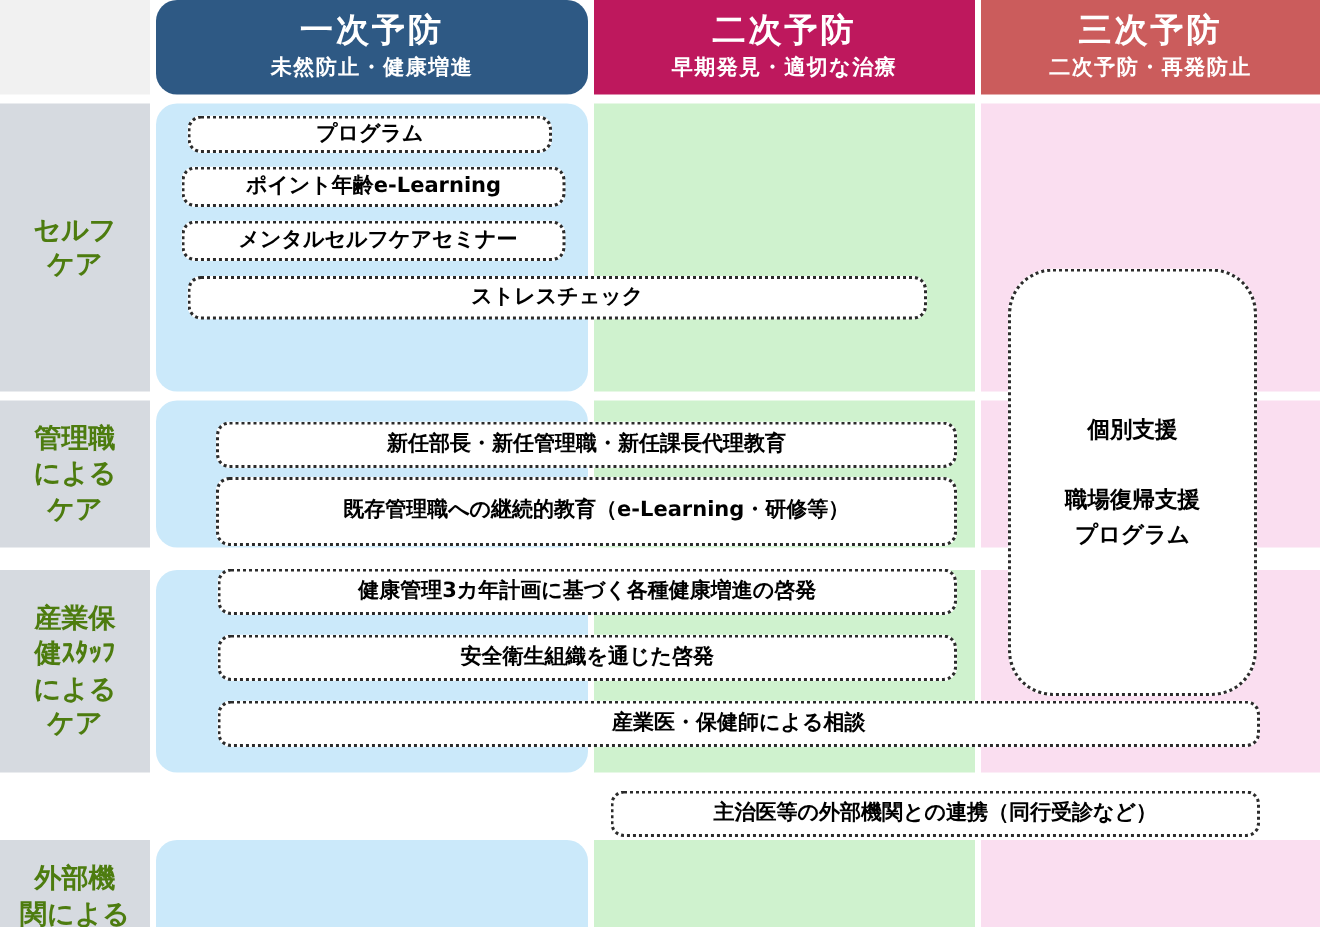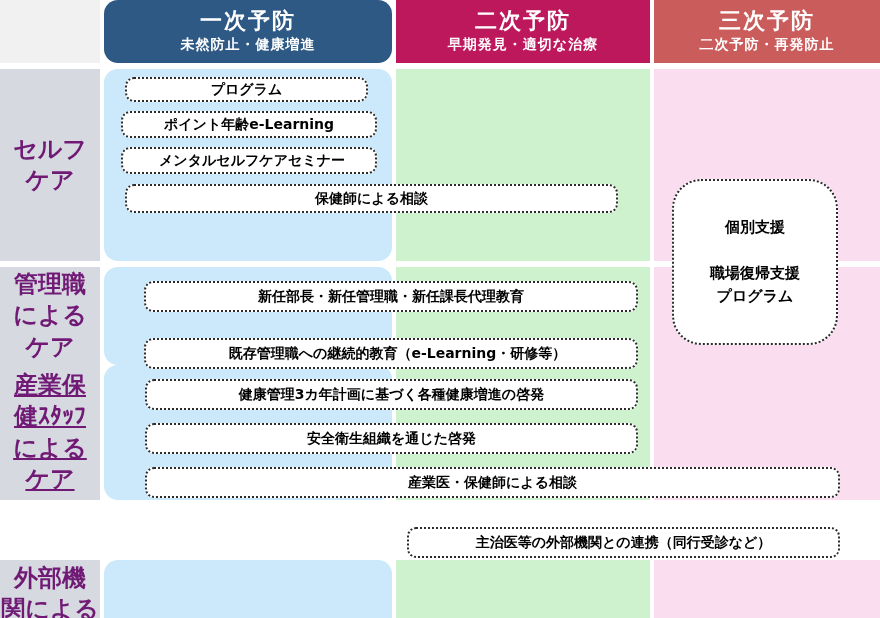--- a/index.html
+++ b/index.html
@@ -9,39 +9,39 @@
     overflow:hidden;color:#111;
   }
   .abs{position:absolute;box-sizing:border-box;}
   
   .c1{left:104px;width:288px;border-radius:14px;}
   .c2{left:396px;width:254px;}
   .c3{left:654px;width:226px;}
   
   .r1{top:69px;height:192px;}
   .r2{top:267px;height:98px;}
-  .r3{top:365px;height:135px;text-decoration:underline;}
+  .r3{top:380px;height:135px;}
   .r4{top:512px;height:99px;margin-top:48px;}
   
   .bg1{background:#CBE9FA;}
   .bg2{background:#CFF2CE;}
   .bg3{background:#FADEF0;}
   
   .hd{top:0;height:63px;display:flex;flex-direction:column;align-items:center;
       justify-content:center;color:#fff;text-align:center;}
   .hd .t{font-size:22px;font-weight:bold;line-height:1.1;letter-spacing:2px;}
   .hd .s{font-size:14px;font-weight:bold;margin-top:2px;letter-spacing:1px;}
   .hd1{background:#2E5984;}
   .hd2{background:#be185d;}
   .hd3{background:#CB5C5C;text-align:center;}
   .corner{left:0;top:0;width:100px;height:63px;background:#F1F1F1;}
   
   .lab{left:0;width:100px;background:#D6DAE0;display:flex;align-items:center;
-       justify-content:center;text-align:center;font-weight:bold;font-size:24px;
-       line-height:1.3;white-space:pre-line;color:#701a75;}
+       justify-content:center;text-align:center;font-weight:bold;font-size:18px;
+       line-height:1.3;white-space:pre-line;color:#4d7c0f;}
   
   .bx{position:absolute;box-sizing:border-box;background:#ffffff;
       border:2px dotted #2b2b2b;border-radius:9px;display:flex;align-items:center;
       justify-content:center;text-align:center;font-size:14px;font-weight:bold;
       color:#000;line-height:1.1;padding:0 6px;}
   .bigbx{border-radius:30px;white-space:pre-line;font-size:15px;line-height:1.55;}
 </style>
 </head>
 <body>
 
@@ -83,29 +83,29 @@
 健ｽﾀｯﾌ
 による
 ケア</div>
   <div class="abs lab r4">外部機
 関による
 ケア</div>
 
   <div class="bx" style="left:125px;top:77px;width:243px;height:25px;">プログラム</div>
   <div class="bx" style="left:121px;top:111px;width:256px;height:27px;">ポイント年齢e-Learning</div>
   <div class="bx" style="left:121px;top:147px;width:256px;height:27px;padding-left:12px;">メンタルセルフケアセミナー</div>
-  <div class="bx" style="left:125px;top:184px;width:493px;height:29px;">保健師による相談</div>
+  <div class="bx" style="left:125px;top:184px;width:493px;height:29px;">ストレスチェック</div>
 
   <div class="bx" style="left:144px;top:281px;width:494px;height:31px;">新任部長・新任管理職・新任課長代理教育</div>
-  <div class="bx" style="left:144px;top:338px;width:494px;height:31px;padding-left:19px;">既存管理職への継続的教育（e-Learning・研修等）</div>
+  <div class="bx" style="left:144px;top:318px;width:494px;height:46px;padding-left:19px;">既存管理職への継続的教育（e-Learning・研修等）</div>
 
   <div class="bx" style="left:145px;top:379px;width:493px;height:31px;">健康管理3カ年計画に基づく各種健康増進の啓発</div>
   <div class="bx" style="left:145px;top:423px;width:493px;height:31px;">安全衛生組織を通じた啓発</div>
   <div class="bx" style="left:145px;top:467px;width:695px;height:31px;">産業医・保健師による相談</div>
 
   <div class="bx" style="left:407px;top:527px;width:433px;height:31px;text-align:center;">主治医等の外部機関との連携（同行受診など）</div>
 
-  <div class="bx bigbx" style="left:672px;top:179px;width:166px;height:166px;border-radius:29px;">個別支援
+  <div class="bx bigbx" style="left:672px;top:179px;width:166px;height:285px;">個別支援
 
 職場復帰支援
 プログラム</div>
 
 </div>
 
 </body></html>

